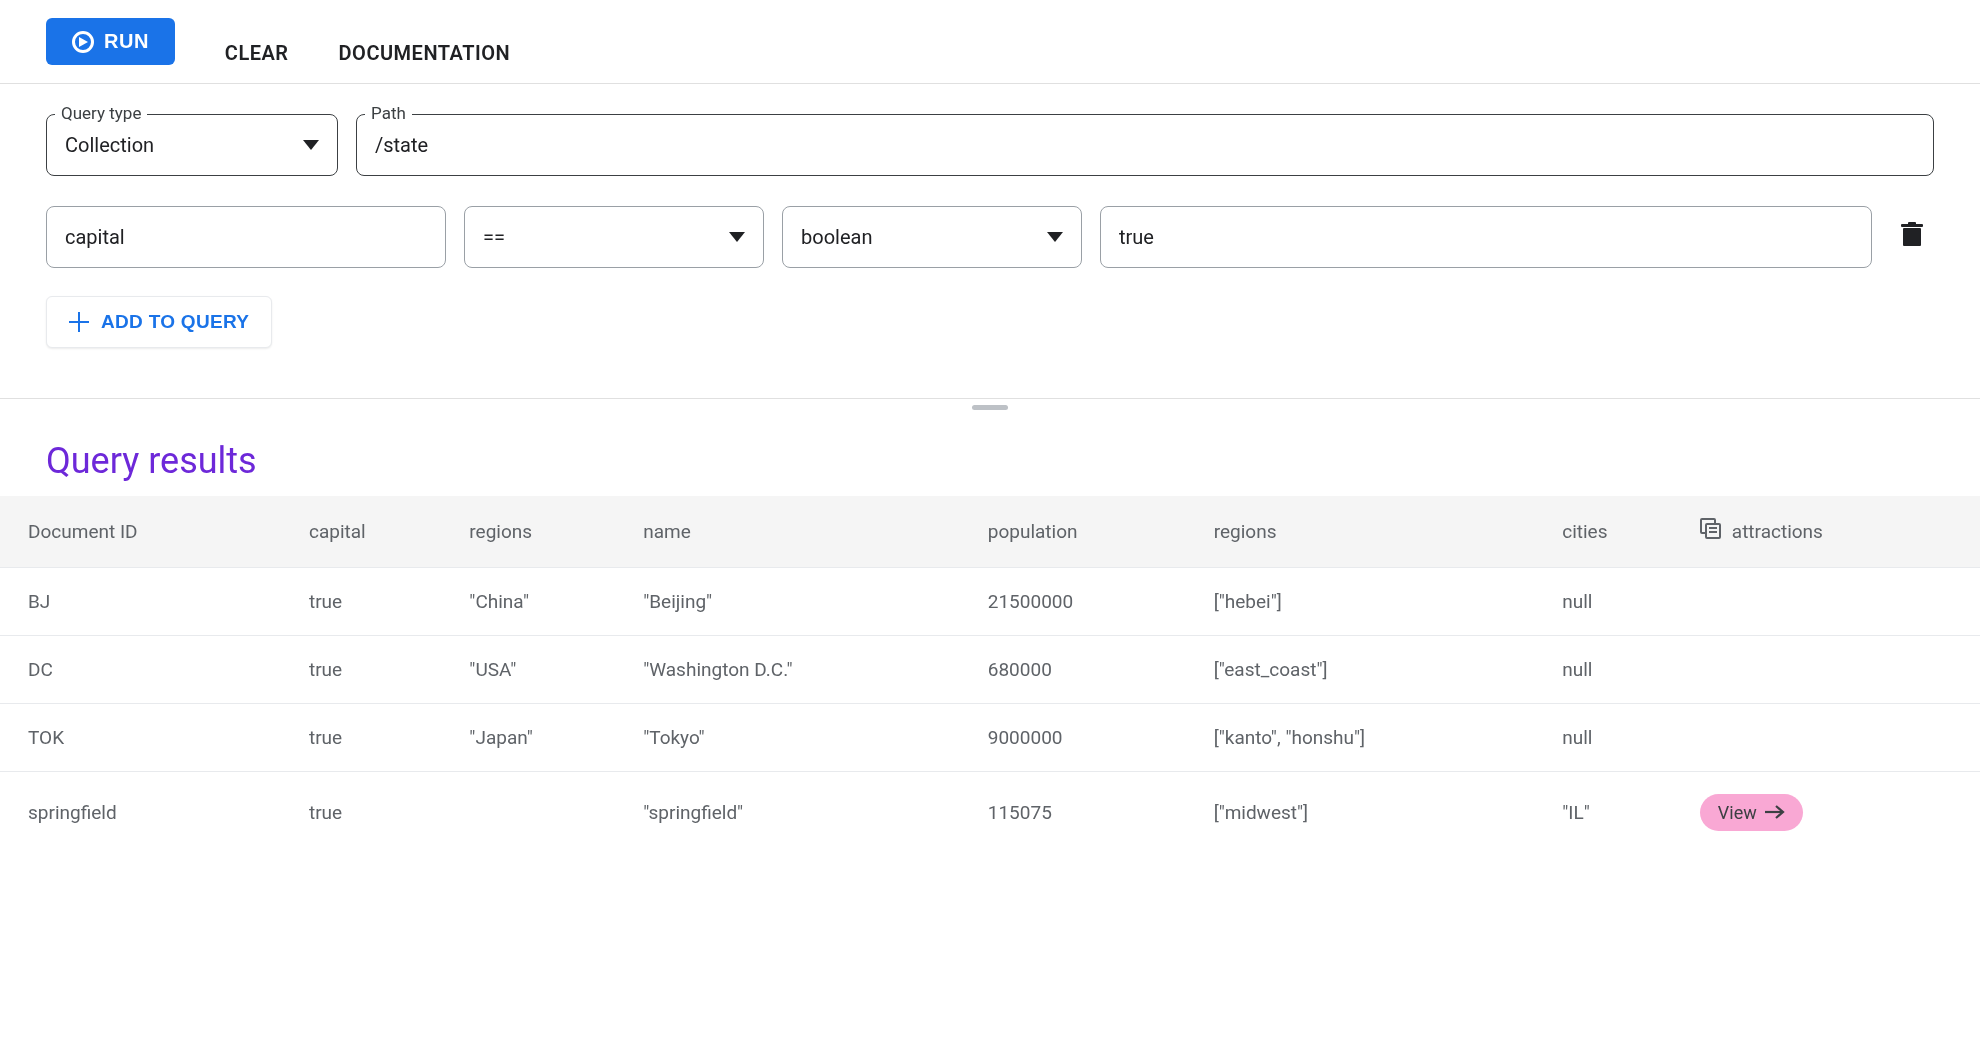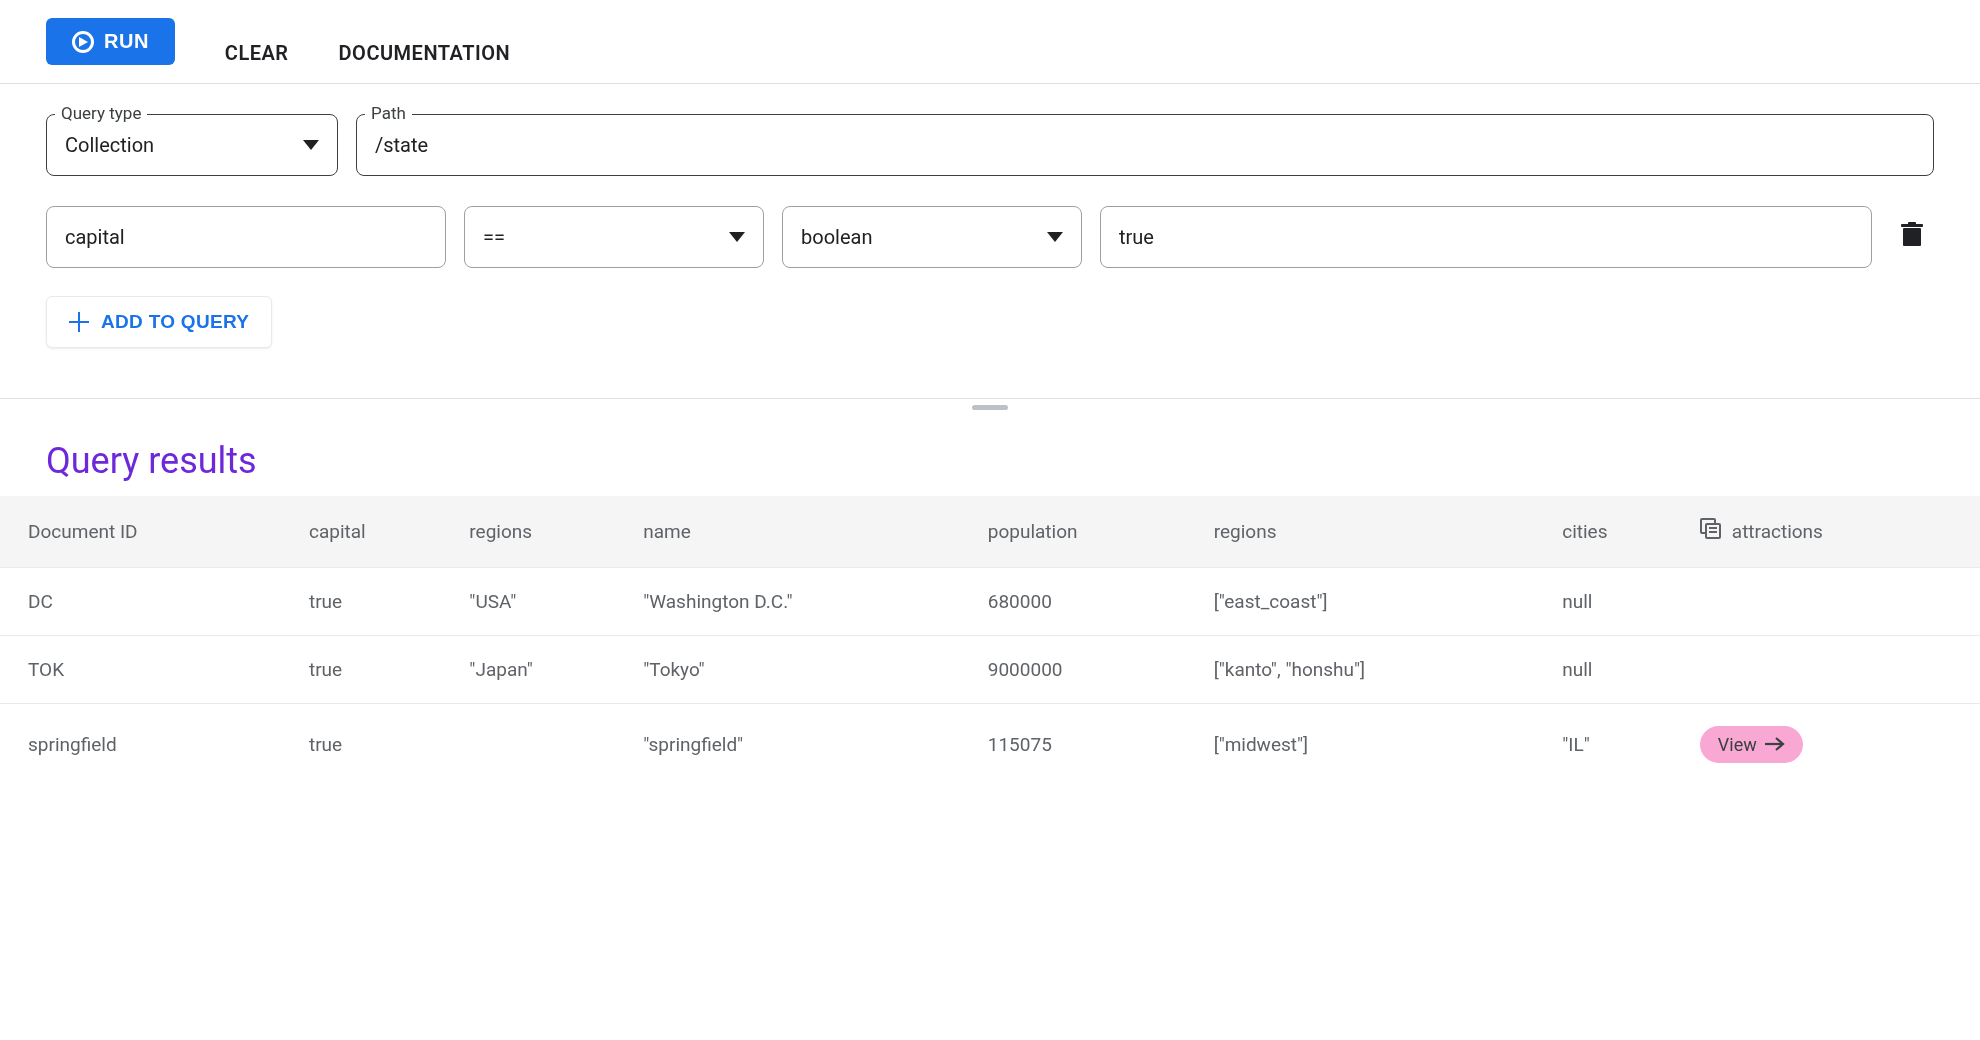--- a/index.html
+++ b/index.html
@@ -261,20 +261,30 @@
               <line x1="9" y1="10" x2="17" y2="10"></line>
               <line x1="9" y1="14" x2="17" y2="14"></line>
             </svg>
           </span>
           <span>attractions</span>
         </span>
       </th>
     </tr>
   </thead>
   <tbody id="results-body">
+      <tr>
+        <td>BJ</td>
+        <td>true</td>
+        <td>"China"</td>
+        <td>"Beijing"</td>
+        <td>21500000</td>
+        <td>["hebei"]</td>
+        <td>null</td>
+        <td></td>
+      </tr>
       <tr>
         <td>DC</td>
         <td>true</td>
         <td>"USA"</td>
         <td>"Washington D.C."</td>
         <td>680000</td>
         <td>["east_coast"]</td>
         <td>null</td>
         <td></td>
       </tr>

